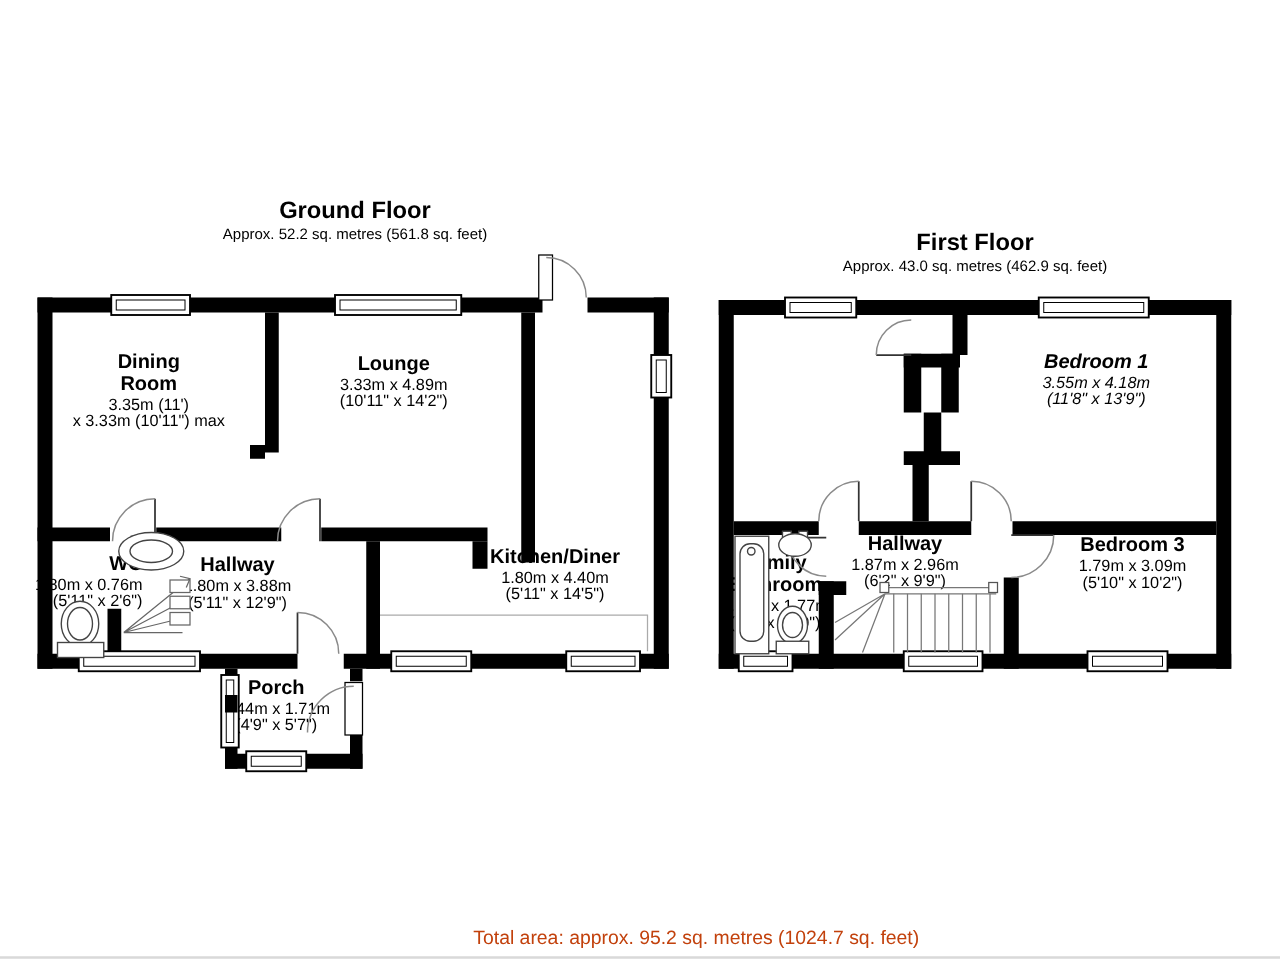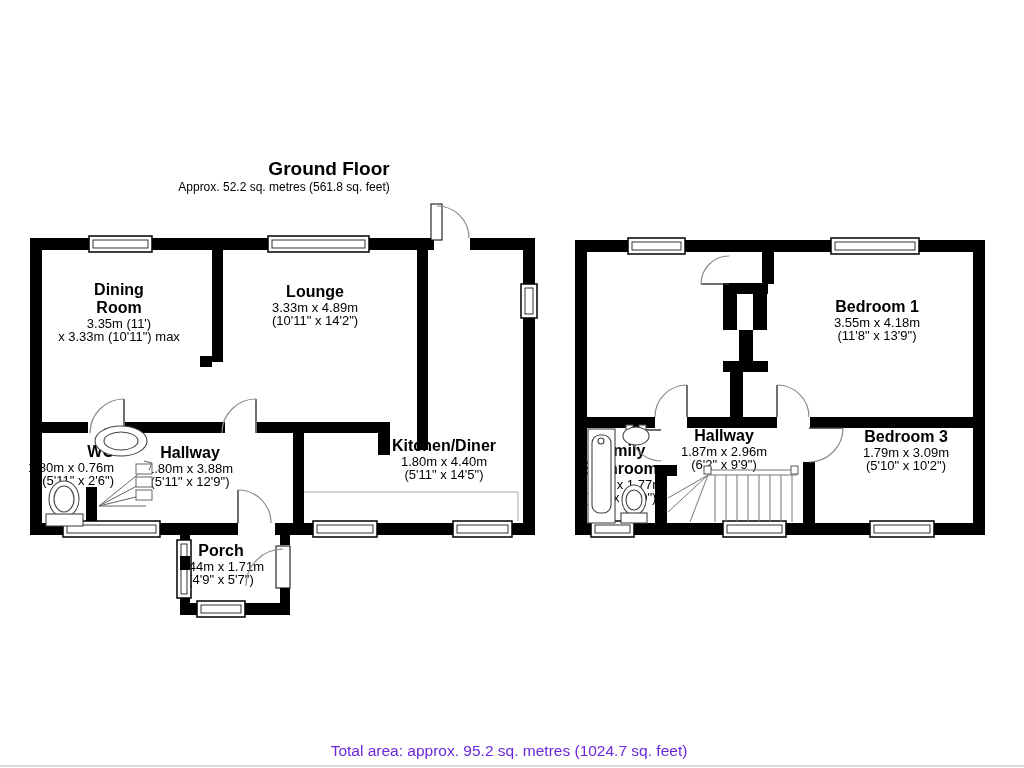--- a/index.html
+++ b/index.html
@@ -5,37 +5,41 @@
   html,body{margin:0;padding:0;background:#fff;}
   #stage{position:relative;width:1024px;height:768px;background:#ffffff;overflow:hidden;
          font-family:"Liberation Sans", sans-serif;}
   
   .room-label{position:absolute;z-index:1;text-align:center;transform:translateX(-50%);
               color:#000;white-space:nowrap;}
   .rname{font-weight:bold;font-size:16px;line-height:18px;}
   .rdim{font-size:13px;line-height:13px;}
   .floor-title{position:absolute;z-index:1;text-align:center;transform:translateX(-50%);
                color:#000;white-space:nowrap;}
-  .ft-main{font-weight:bold;font-size:19px;line-height:22px;text-align:right;}
+  .ft-main{font-weight:bold;font-size:19px;line-height:22px;}
   .ft-sub{font-size:12px;line-height:14px;}
   .footer-text{position:absolute;z-index:1;transform:translateX(-50%);
-               font-size:15.5px;color:#6d28d9;white-space:nowrap;}
+               font-size:15.5px;color:#c2410c;white-space:nowrap;margin-left:48px;}
   #plan-svg{position:absolute;left:0;top:0;z-index:2;}
   .bottom-rule{position:absolute;left:0;top:765px;width:1024px;height:2px;background:#d9d9d9;z-index:3;}
 </style>
 </head>
 <body>
 
 <div id="stage">
 
   <div class="floor-title" style="left:284px;top:158px;">
     <div class="ft-main">Ground Floor</div>
     <div class="ft-sub">Approx. 52.2 sq. metres (561.8 sq. feet)</div>
   </div>
 
+  <div class="floor-title" style="left:780px;top:184px;">
+    <div class="ft-main">First Floor</div>
+    <div class="ft-sub">Approx. 43.0 sq. metres (462.9 sq. feet)</div>
+  </div>
 
   <div class="room-label" style="left:119px;top:281px;">
     <div class="rname">Dining</div>
     <div class="rname">Room</div>
     <div class="rdim">3.35m (11')</div>
     <div class="rdim">x 3.33m (10'11") max</div>
   </div>
 
   <div class="room-label" style="left:315px;top:283px;">
     <div class="rname">Lounge</div>
@@ -61,21 +65,21 @@
     <div class="rdim">(5'11" x 12'9")</div>
   </div>
 
   <div class="room-label" style="left:221px;top:542px;">
     <div class="rname">Porch</div>
     <div class="rdim">1.44m x 1.71m</div>
     <div class="rdim">(4'9" x 5'7")</div>
   </div>
 
 
-  <div class="room-label" style="left:877px;top:298px;">
+  <div class="room-label" style="left:877px;top:281px;font-style:italic;">
     <div class="rname">Bedroom 1</div>
     <div class="rdim">3.55m x 4.18m</div>
     <div class="rdim">(11'8" x 13'9")</div>
   </div>
 
   <div class="room-label" style="left:620px;top:442px;">
     <div class="rname">Family</div>
     <div class="rname">Bathroom</div>
     <div class="rdim">1.87m x 1.77m</div>
     <div class="rdim">(6'2" x 5'10")</div>

